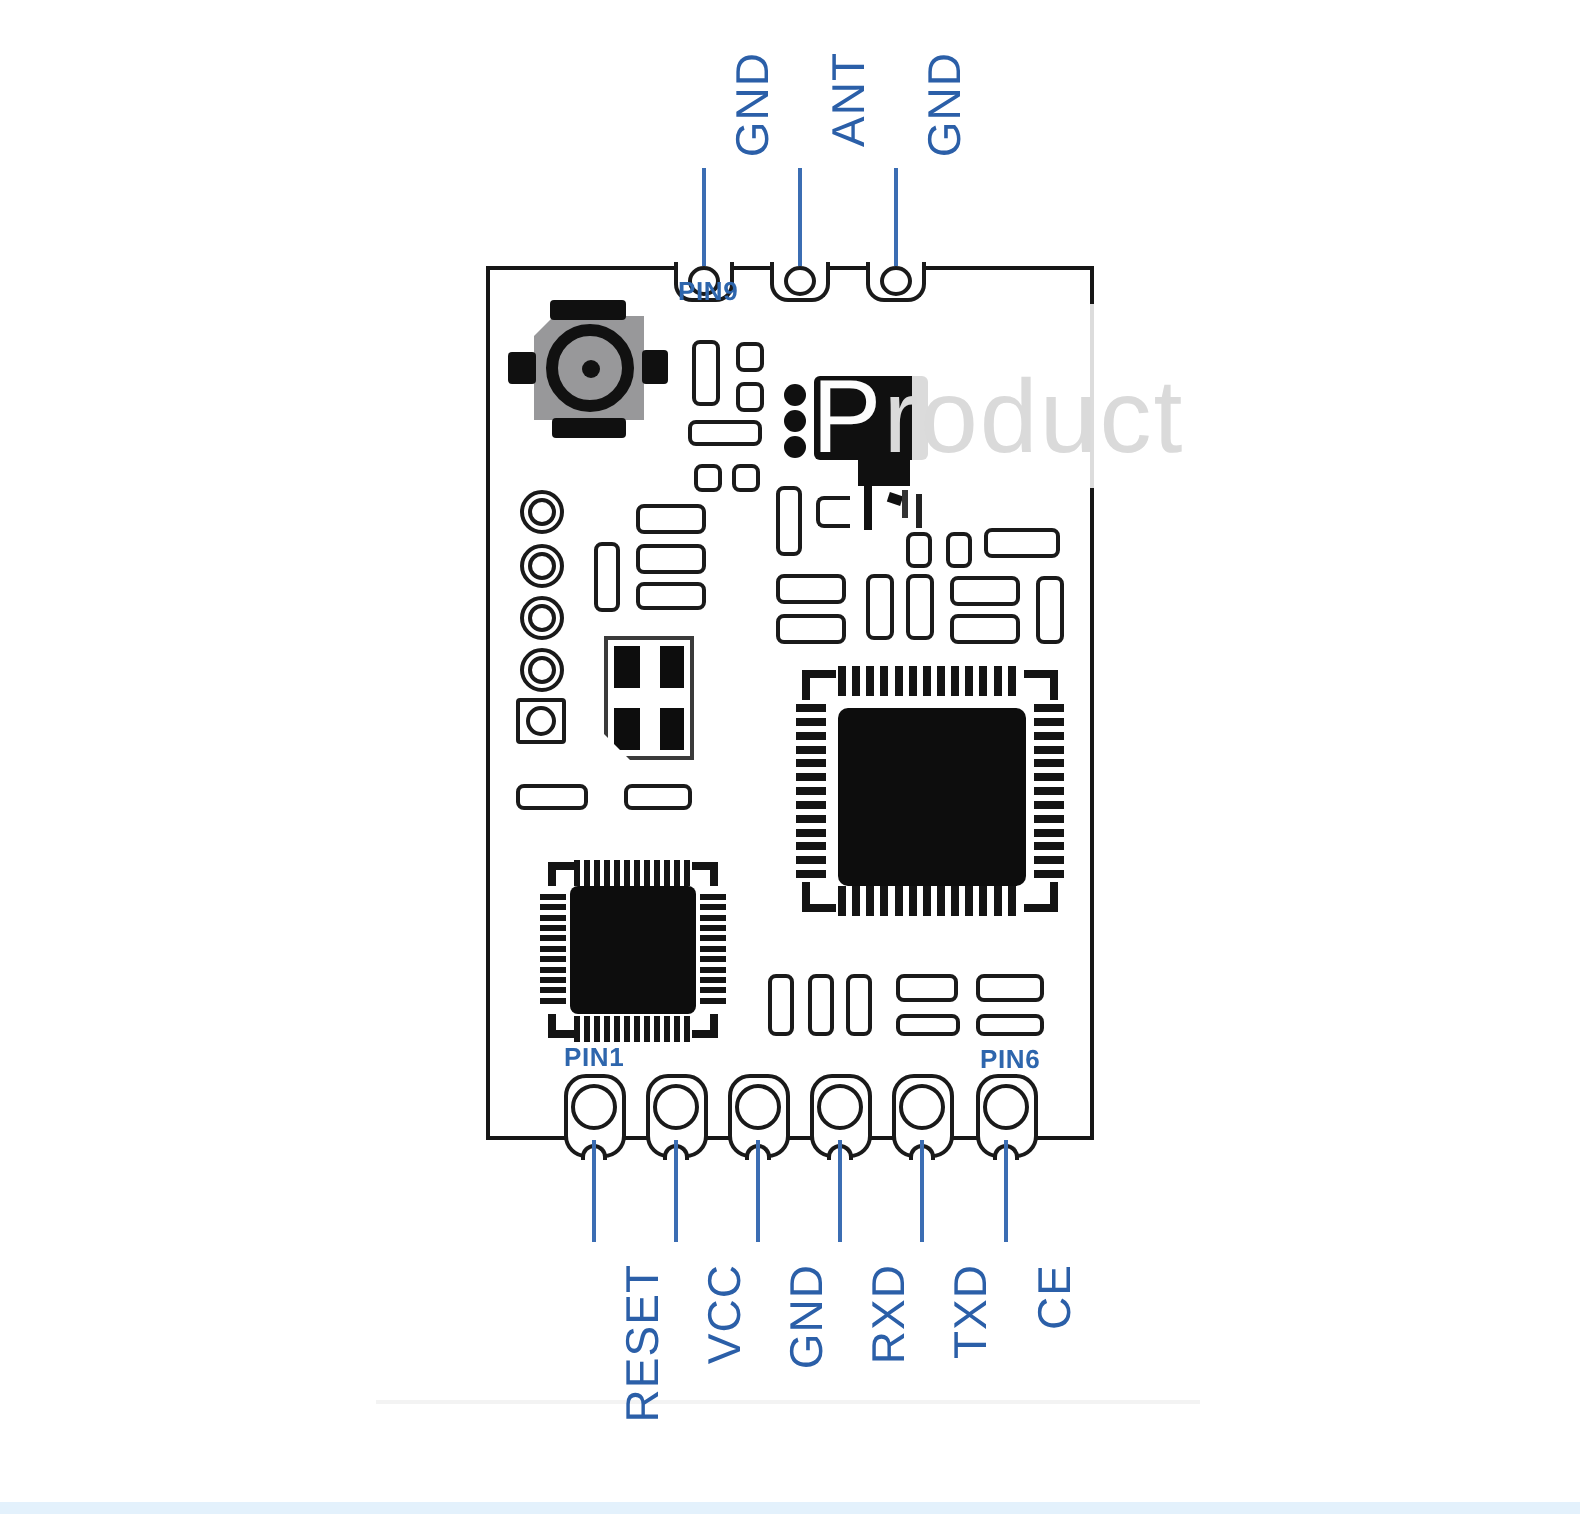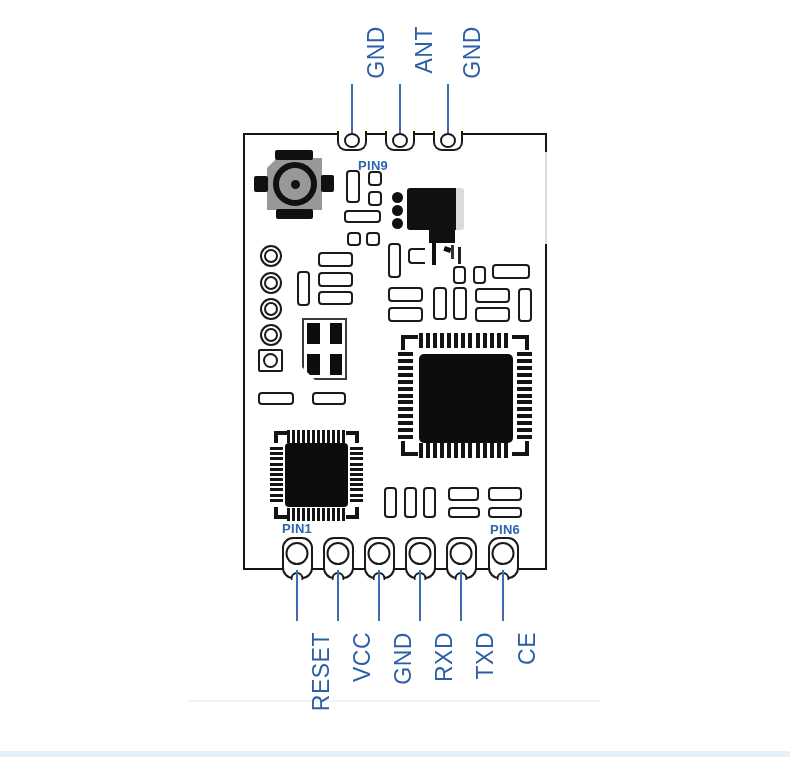--- a/index.html
+++ b/index.html
@@ -98,21 +98,21 @@
   <div class="top-tab" style="left:337px;">
     <div class="hole ring"></div>
   </div>
   <div class="top-tab" style="left:385px;">
     <div class="hole ring"></div>
   </div>
   <div class="top-tab" style="left:433px;">
     <div class="hole ring"></div>
   </div>
 
-  <div class="pin-marker" style="left:339px; top:158px;margin-left:19px;">PIN9</div>
+  <div class="pin-marker" style="left:339px; top:138px;">PIN9</div>
 
   <div class="abs" style="left:253px; top:148px; width:82px; height:74px; z-index:2;">
     <div class="blk" style="left:22px; top:2px; width:38px; height:10px; border-radius:2px;"></div>
     <div class="blk" style="left:23px; top:61px; width:37px; height:10px; border-radius:2px;"></div>
     <div class="blk" style="left:1px; top:28px; width:14px; height:16px; border-radius:2px;"></div>
     <div class="blk" style="left:68px; top:27px; width:13px; height:17px; border-radius:2px;"></div>
     <div class="abs" style="left:14px; top:10px; width:55px; height:52px; background:#98989a;
          clip-path:polygon(10px 0,100% 0,100% 100%,0 100%,0 10px);"></div>
     <div class="abs" style="left:20px; top:14px; width:44px; height:44px; border:6px solid #111;
          border-radius:50%; box-sizing:border-box;"></div>
@@ -247,14 +247,15 @@
   <div class="vline" style="left:501.75px; top:570px; height:51px;"></div>
 
   <div class="vlabel" style="left:159px; top:632px;">RESET</div>
   <div class="vlabel" style="left:200px; top:632px;">VCC</div>
   <div class="vlabel" style="left:241px; top:632px;">GND</div>
   <div class="vlabel" style="left:282px; top:632px;">RXD</div>
   <div class="vlabel" style="left:323px; top:632px;">TXD</div>
   <div class="vlabel" style="left:365px; top:632px;">CE</div>
 
   <div id="white-box"></div>
+  <div id="watermark"><span class="wm-first">P</span><span>roduct</span></div>
 
 </div>
 
 </body></html>

